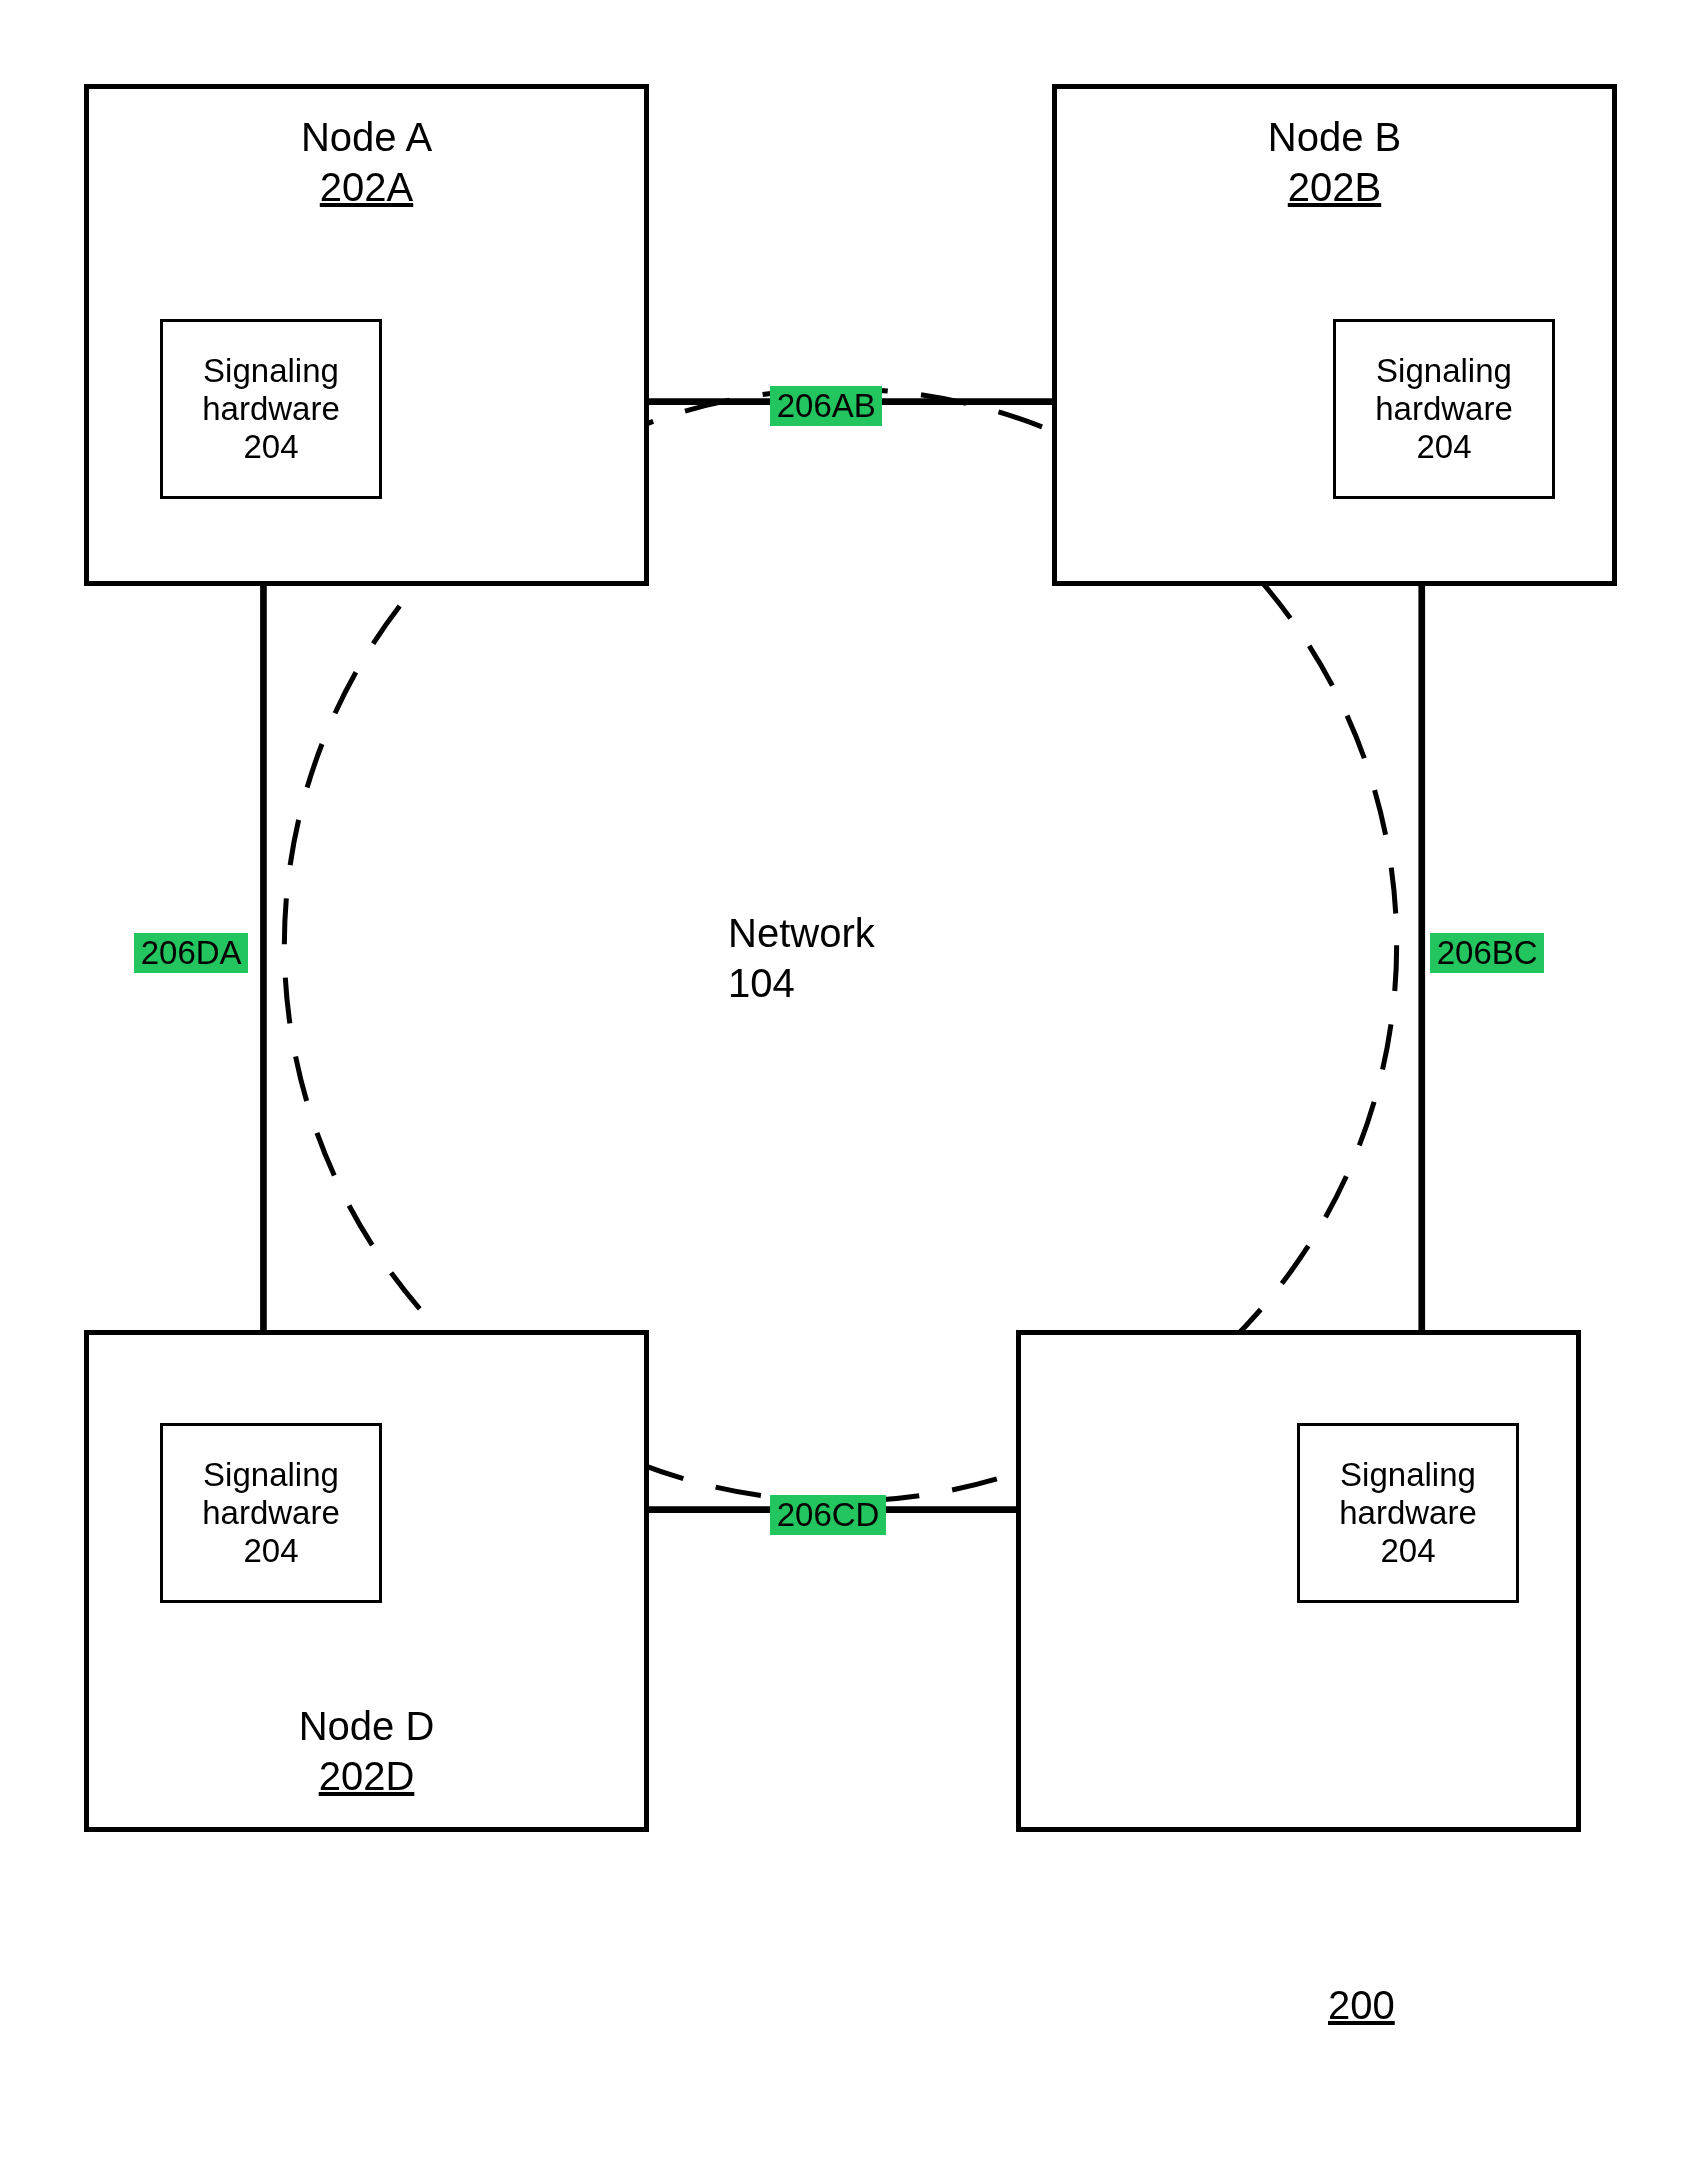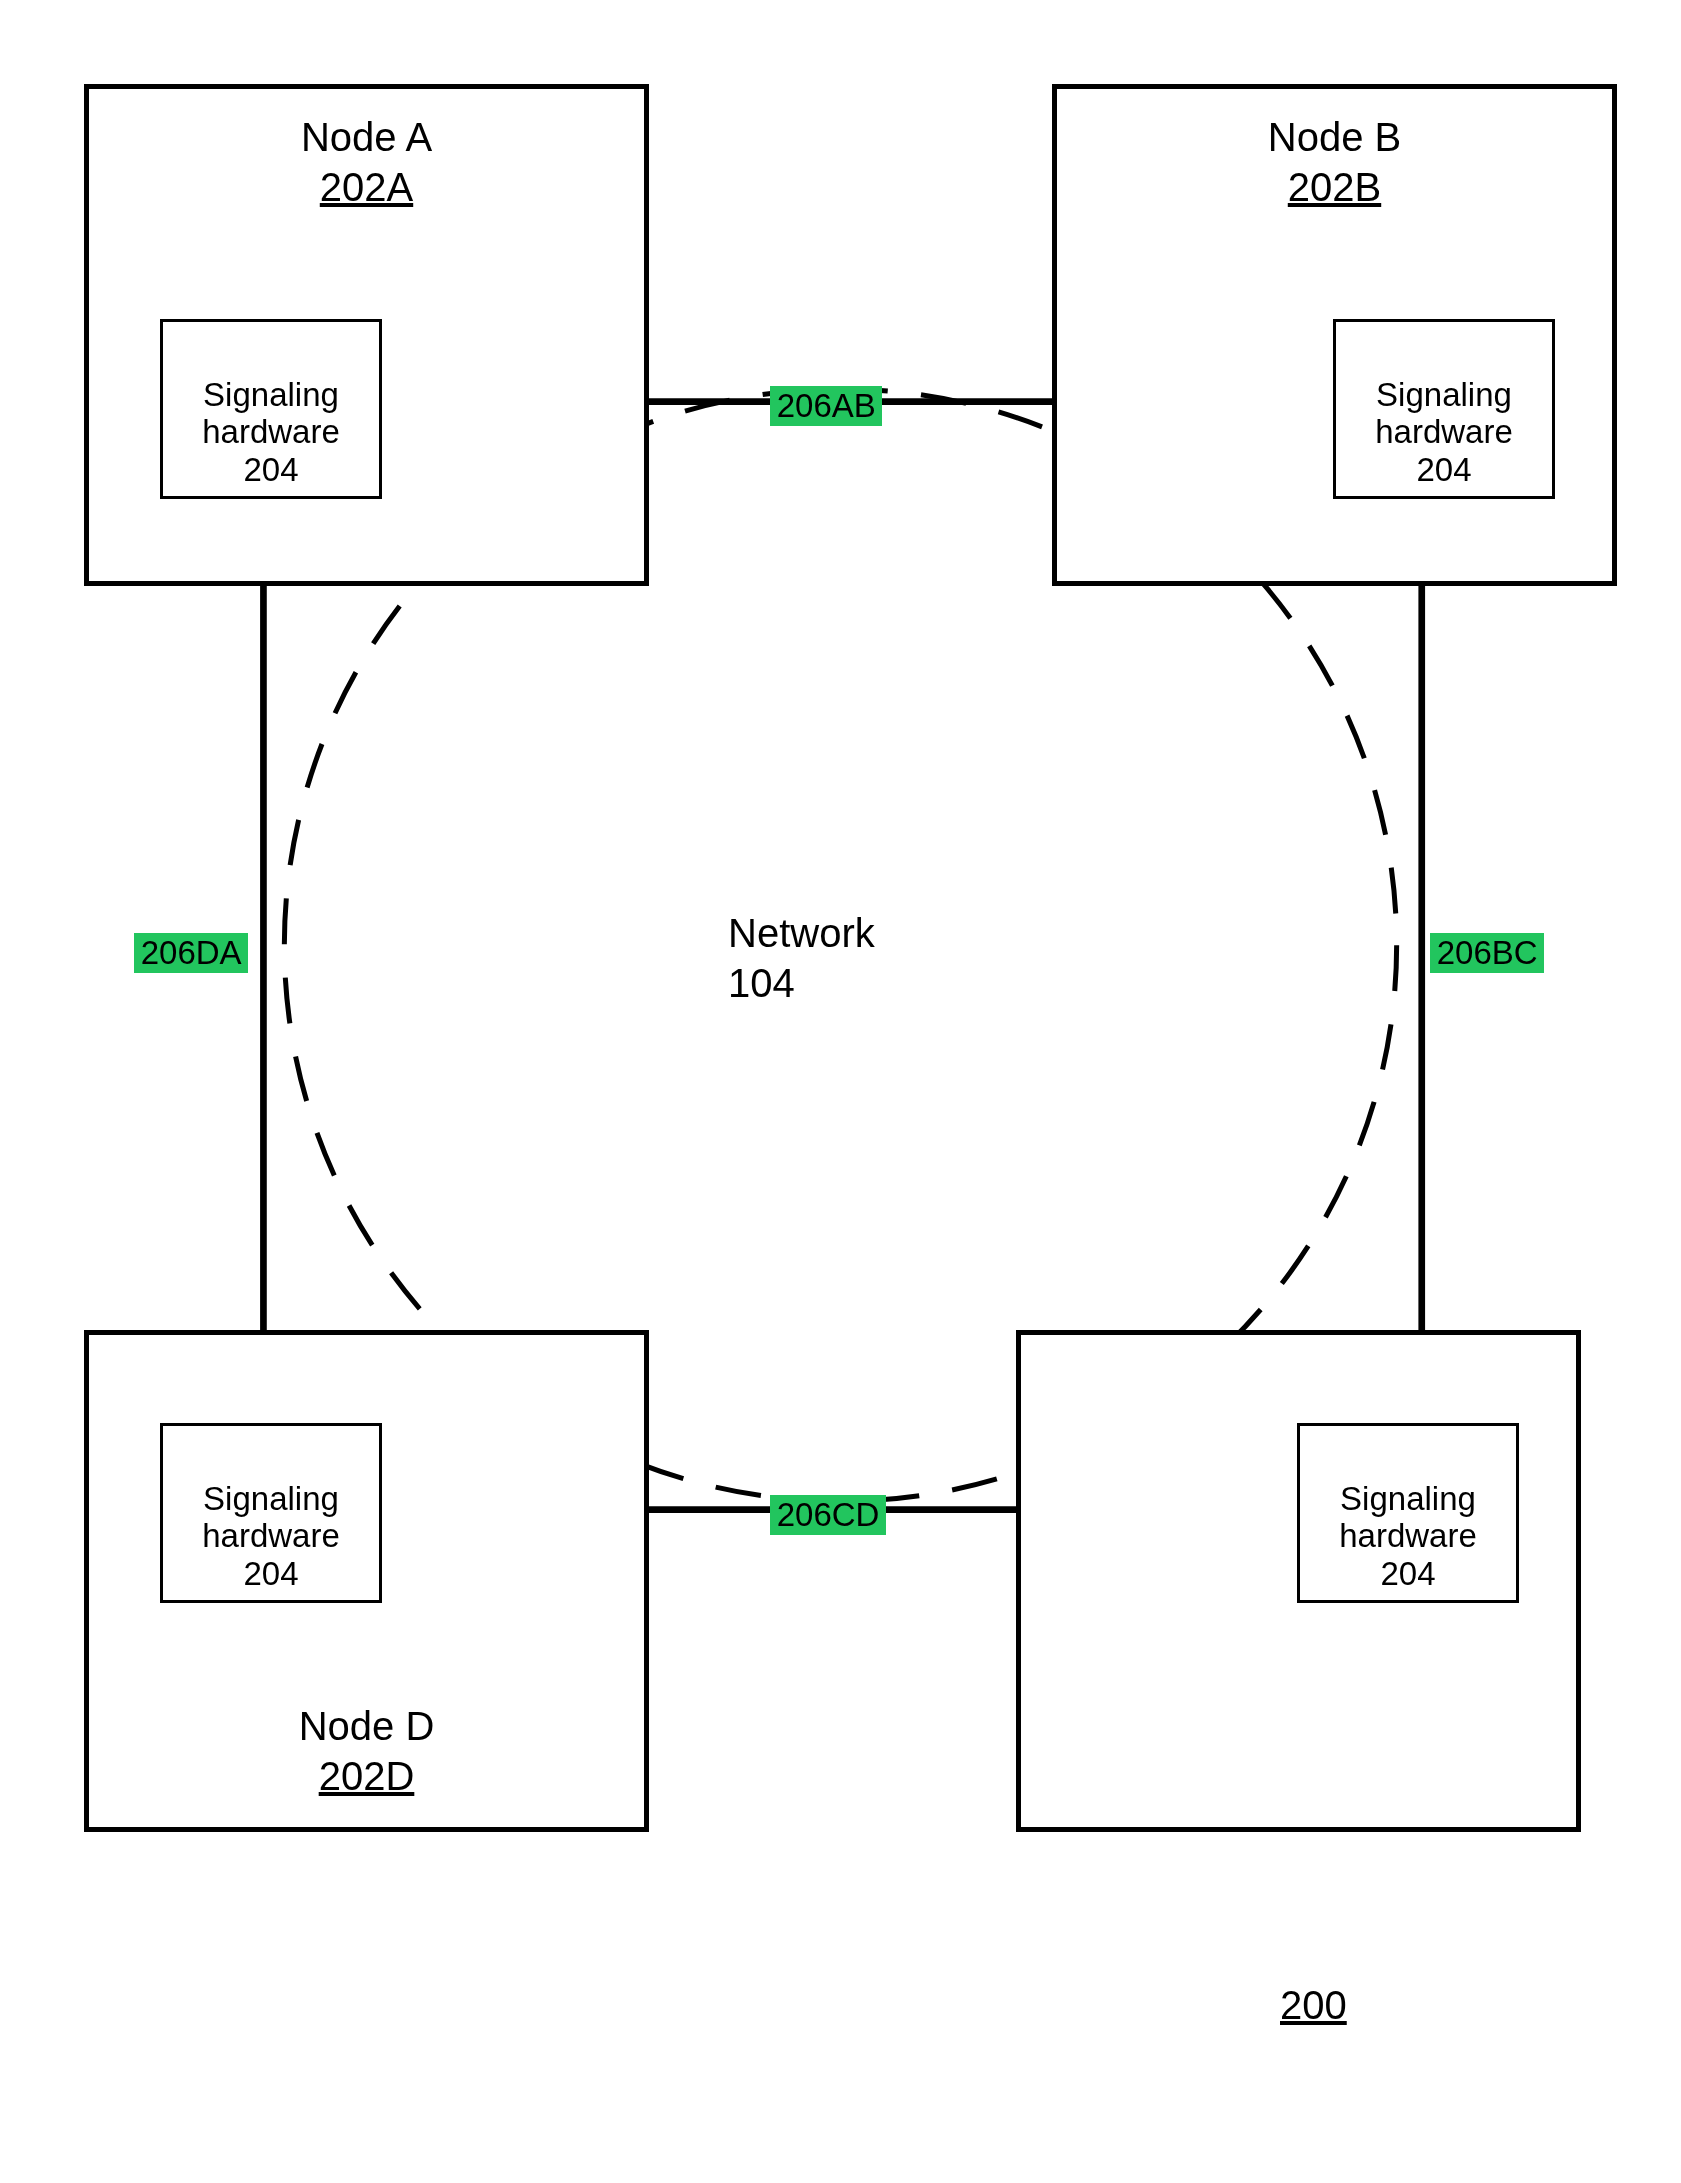--- a/index.html
+++ b/index.html
@@ -29,21 +29,21 @@
   }
   .node-title .ref {
     text-decoration: underline;
   }
   .signal-box {
     position: absolute;
     border: 3.3px solid #000;
     background: #fff;
     box-sizing: border-box;
     display: flex;
-    align-items: flex-end;
+    align-items: center;
     justify-content: center;
     text-align: center;
     font-size: 33px;
     line-height: 1.15;
     padding: 6.7px;
   }
   .network {
     position: absolute;
     text-align: left;
     font-size: 40px;
@@ -148,16 +148,16 @@
         <span>204</span>
       </div>
     </div>
   </div>
 
   <div class="edge-label" style="left:770px; top:386px;">206AB</div>
   <div class="edge-label" style="left:1430px; top:933px;">206BC</div>
   <div class="edge-label" style="left:770px; top:1495px;">206CD</div>
   <div class="edge-label" style="left:134px; top:933px;">206DA</div>
 
-  <div class="figure-ref" style="left:1280px; top:1983px;">200</div>
+  <div class="figure-ref" style="left:1328px; top:1983px;">200</div>
 
 </div>
 
 
 </body></html>

